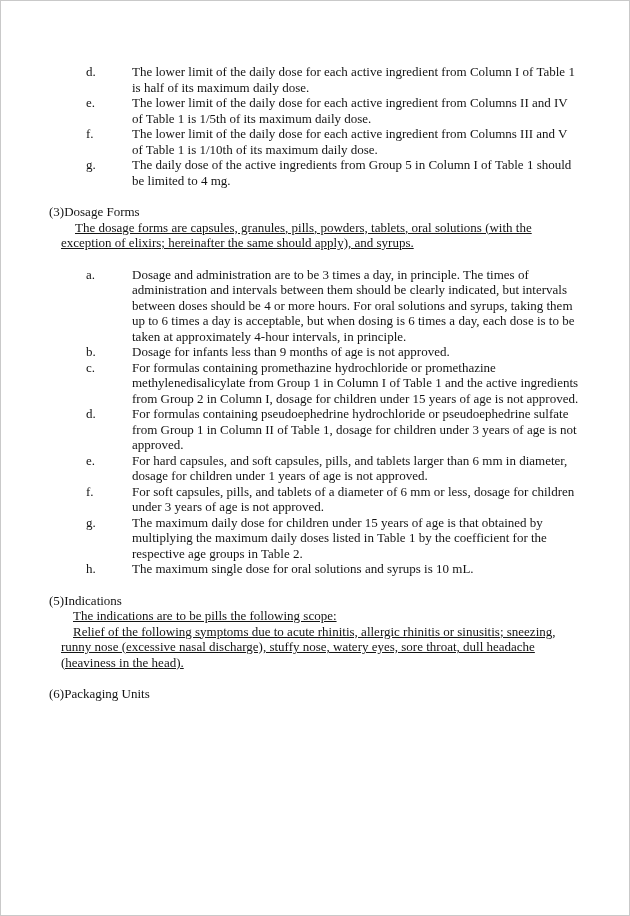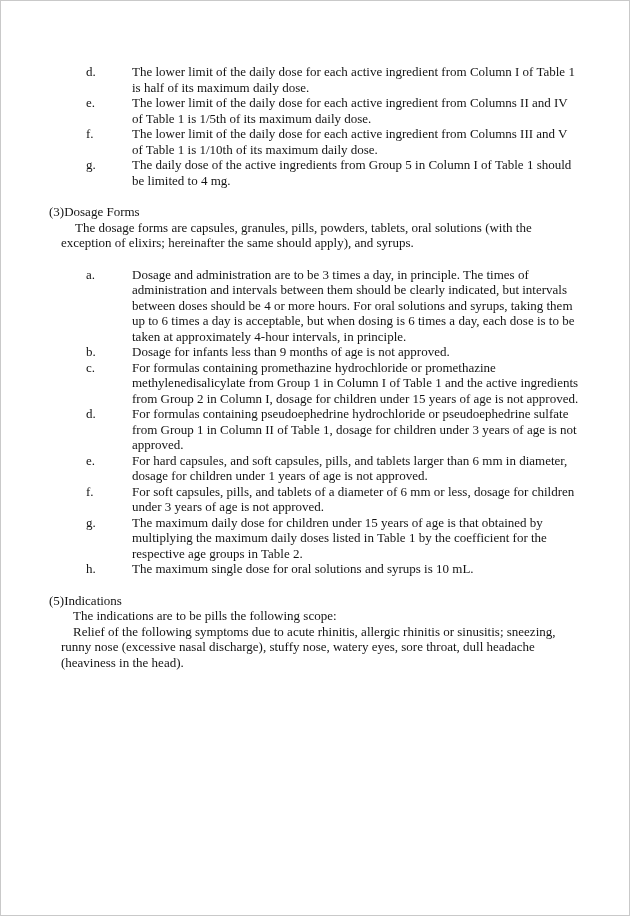--- a/index.html
+++ b/index.html
@@ -35,20 +35,21 @@
   }
   .section {
     margin-top: 16px;
   }
   .section-heading {
     margin: 0;
   }
   .body-para {
     margin: 0 0 0 12px;
     text-indent: 14px;
+    text-decoration: underline;
   }
   .body-para.no-indent {
     text-indent: 12px;
   }
 </style>
 </head>
 <body>
 
 <div class="page">
 
@@ -109,15 +110,16 @@
     </div>
   </div>
 
   <div class="section">
     <p class="section-heading">(5)Indications</p>
     <p class="body-para no-indent">The indications are to be pills the following scope:</p>
     <p class="body-para no-indent">Relief of the following symptoms due to acute rhinitis, allergic rhinitis or sinusitis; sneezing, runny nose (excessive nasal discharge), stuffy nose, watery eyes, sore throat, dull headache (heaviness in the head).</p>
   </div>
 
   <div class="section">
+    <p class="section-heading">(6)Packaging Units</p>
   </div>
 
 </div>
 
 </body></html>

